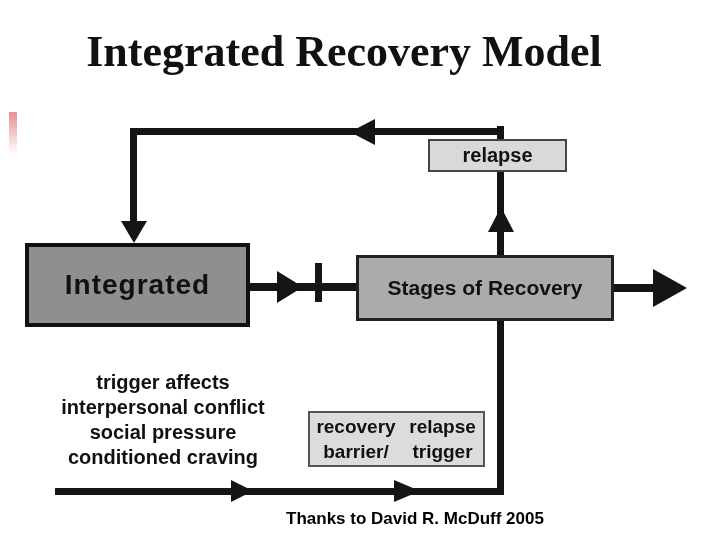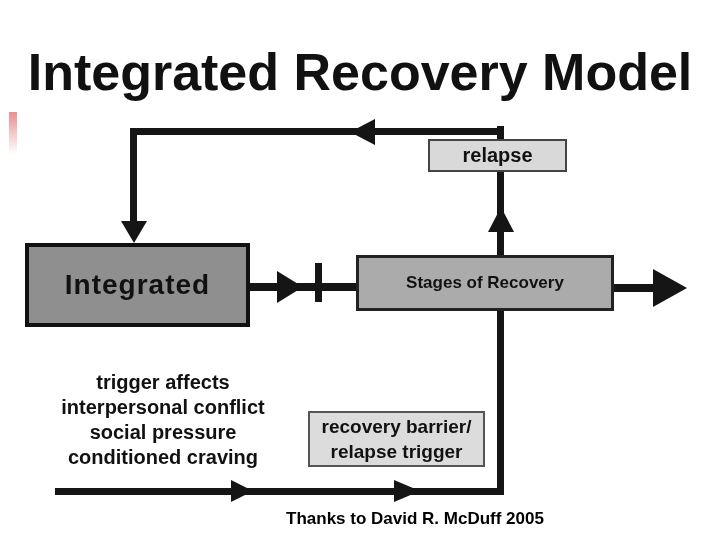--- a/index.html
+++ b/index.html
@@ -1,52 +1,52 @@
 <!DOCTYPE html>
 <html style="--addiction-fill: #8f8f8f; --stages-fill: #ababab; --relapse-fill: #d9d9d9; --barrier-fill: #dcdcdc; --line: #151515; --accent-mark: #e88f8f;"><head>
 <meta charset="utf-8">
 <style>
   html,body{margin:0;padding:0;background:#fff;}
   .slide{
     position:relative;width:720px;height:540px;background:#ffffff;overflow:hidden;
     font-family:"Liberation Sans", sans-serif;color:#111;
   }
   .title{
-    position:absolute;left:0;top:26px;width:688px;margin:16px;
-    text-align:center;font-size:52px;font-weight:bold;letter-spacing:0px;color:#111;
+    position:absolute;left:0;top:26px;width:688px;margin:0;
+    text-align:center;font-size:44px;font-weight:bold;letter-spacing:0px;color:#111;font-family:Liberation Serif, serif;
   }
   .pink-mark{
     position:absolute;left:9px;top:112px;width:8px;height:42px;
     background:linear-gradient(to bottom, var(--accent-mark,#e88f8f), rgba(255,255,255,0));
   }
   .line{position:absolute;background:var(--line,#151515);z-index:1;}
   .tri{position:absolute;width:0;height:0;z-index:1;}
   .box{
     position:absolute;z-index:2;display:flex;align-items:center;justify-content:center;
     font-weight:bold;text-align:center;box-sizing:border-box;color:#111;
   }
   .box-addiction{
     left:25px;top:243px;width:225px;height:84px;
     background:var(--addiction-fill,#8f8f8f);border:4px solid #111;
     font-size:28px;letter-spacing:1px;
   }
   .box-stages{
-    left:356px;top:255px;width:258px;height:56px;
+    left:356px;top:255px;width:258px;height:66px;
     background:var(--stages-fill,#ababab);border:3px solid #222;
-    font-size:17px;
+    font-size:21px;
   }
   .box-relapse{
     left:428px;top:139px;width:139px;height:33px;
     background:var(--relapse-fill,#d9d9d9);border:2px solid #444;
     font-size:20px;
   }
   .box-barrier{
     left:308px;top:411px;width:177px;height:56px;
     background:var(--barrier-fill,#dcdcdc);border:2px solid #555;
-    font-size:19px;line-height:25px;flex-direction:column;
+    font-size:19px;line-height:25px;flex-direction:row;
   }
   .factors{
     position:absolute;left:30px;top:370px;width:266px;
     text-align:center;font-size:20px;font-weight:bold;line-height:25px;color:#111;z-index:2;
   }
   .credit{
     position:absolute;left:260px;top:509px;width:310px;
     text-align:center;font-size:17px;font-weight:bold;color:#000;z-index:2;
   }
 </style>

